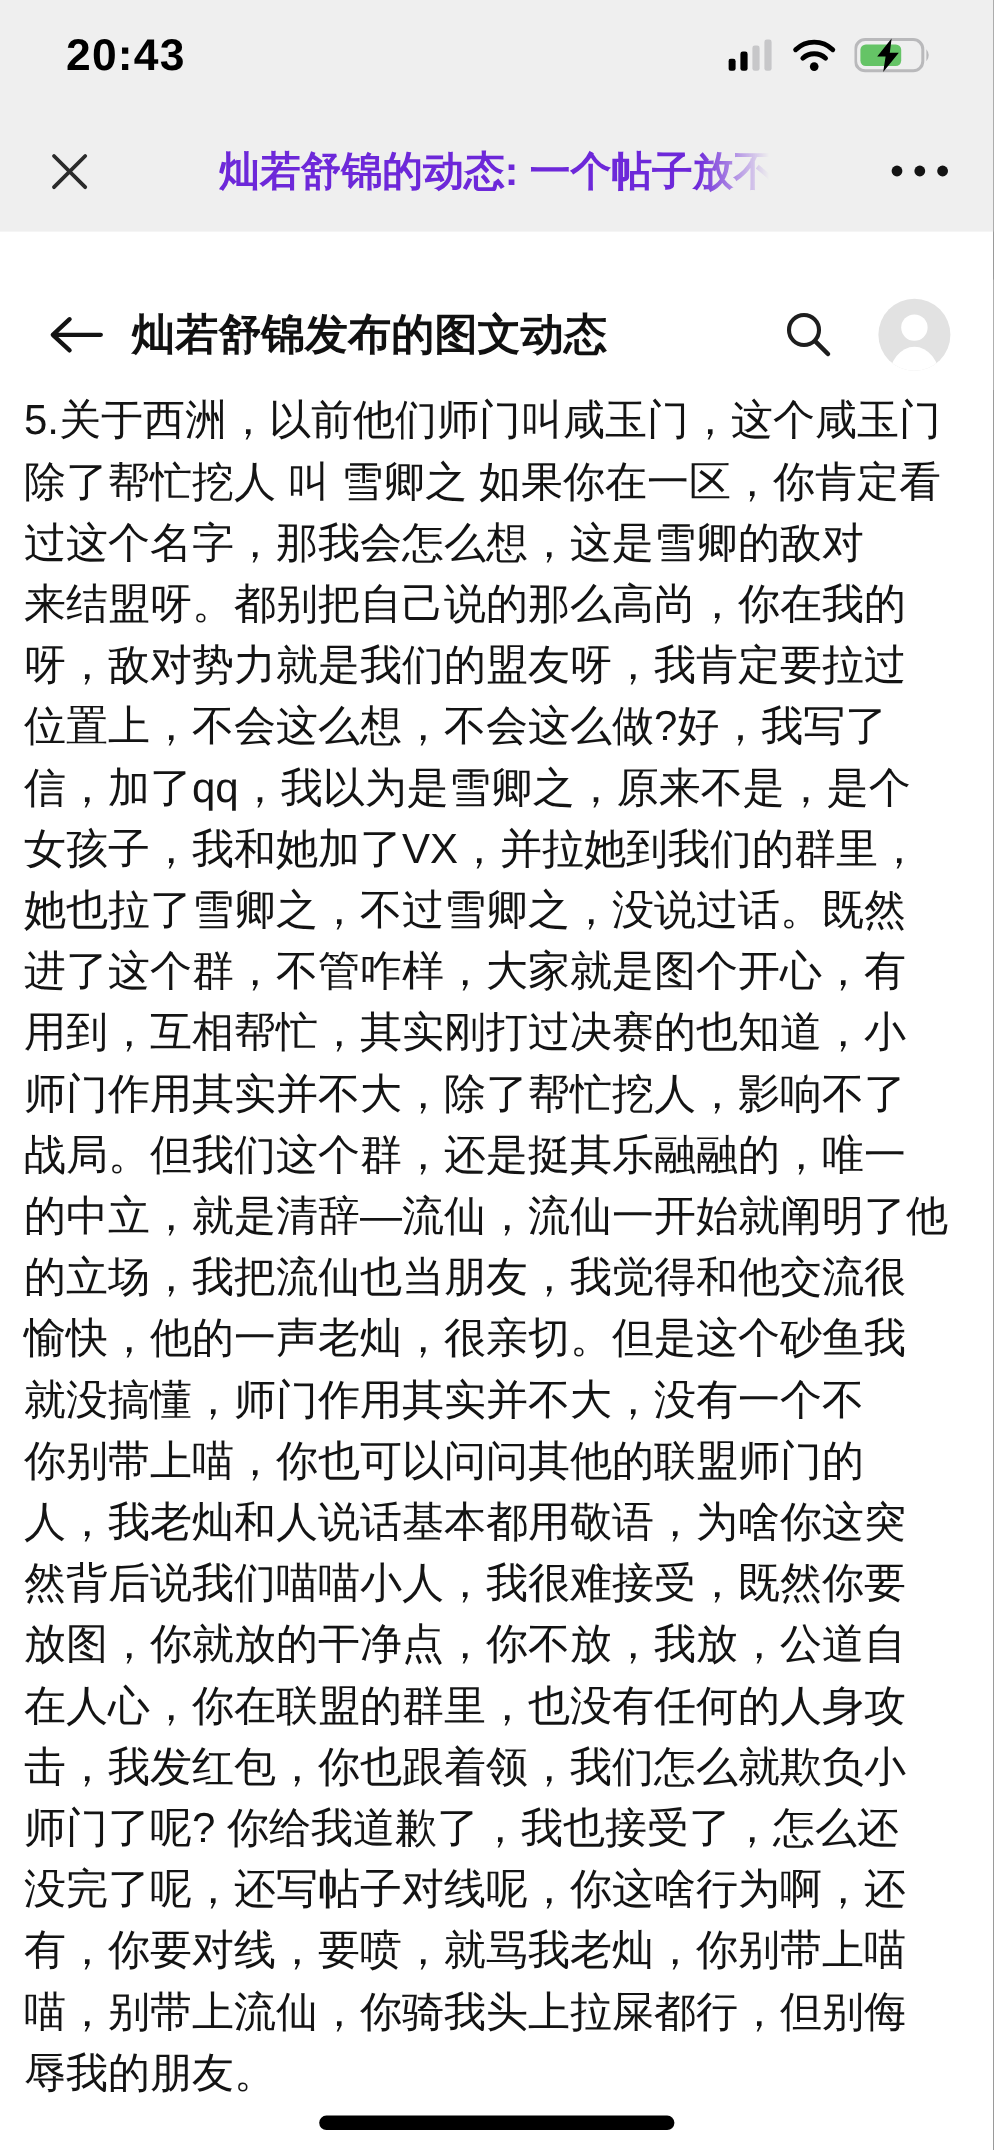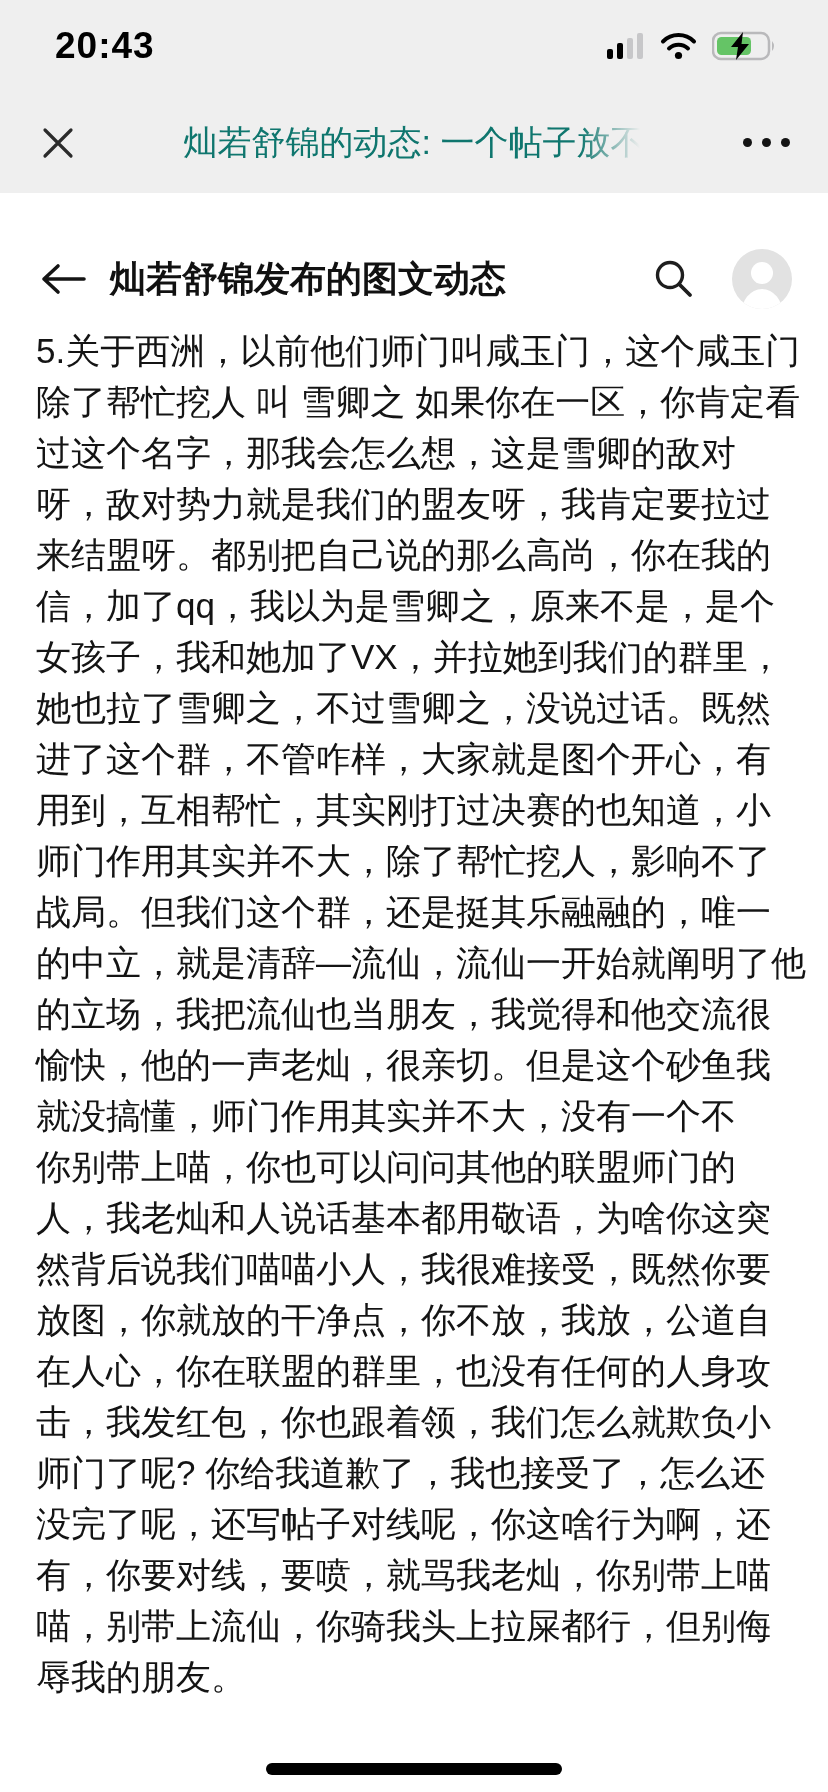--- a/index.html
+++ b/index.html
@@ -12,21 +12,21 @@
   .top-chrome{position:absolute;top:0;left:0;width:828px;height:193px;background:#efefef;}
   .status-bar{height:92px;display:flex;align-items:center;}
   .status-time{margin-left:55px;font-size:37px;font-weight:700;color:#000;letter-spacing:1px;}
   .status-icons{margin-left:auto;margin-right:50px;display:flex;align-items:center;gap:15px;}
   .status-icons svg{display:block;}
   .nav-bar{height:101px;display:flex;align-items:center;position:relative;}
   .close-btn{margin-left:41px;width:34px;height:34px;}
   .nav-title{
     position:absolute;left:50%;top:50%;transform:translate(-50%,-50%);
     max-width:545px;overflow:hidden;white-space:nowrap;
-    font-size:34px;font-weight:400;color:#0f766e;
+    font-size:34px;font-weight:700;color:#6d28d9;
     -webkit-mask-image:linear-gradient(to right,#000 86%,transparent 99%);
     mask-image:linear-gradient(to right,#000 86%,transparent 99%);
   }
   .more-btn{margin-left:auto;margin-right:38px;display:flex;gap:10px;align-items:center;}
   .more-btn .dot{width:9px;height:9px;border-radius:50%;background:#141414;}
   
   .page-header{
     position:absolute;top:193px;left:0;width:828px;height:92px;background:#fff;
     display:flex;align-items:center;margin-top:40px;
   }
@@ -38,21 +38,21 @@
     width:60px;height:60px;border-radius:50%;background:#e2e2e2;
     position:relative;overflow:hidden;
   }
   .avatar .head{position:absolute;left:50%;top:13px;transform:translateX(-50%);
     width:22px;height:22px;border-radius:50%;background:#fff;}
   .avatar .body{position:absolute;left:50%;top:40px;transform:translateX(-50%);
     width:42px;height:26px;border-radius:50% 50% 0 0/100% 100% 0 0;background:#fff;}
   
   .post-body{
     position:absolute;top:285px;left:0;width:752px;
-    padding:40px 16px 0 36px;box-sizing:border-box;
+    padding:40px 16px 0 20px;box-sizing:border-box;
     font-size:35px;line-height:51px;color:#141414;
   }
   .post-body .line{white-space:pre;}
   
   .home-indicator{
     position:absolute;bottom:17px;left:50%;transform:translateX(-50%);
     width:296px;height:12px;border-radius:7px;background:#000;
   }
 </style>
 </head>
@@ -113,22 +113,23 @@
         <div class="head"></div>
         <div class="body"></div>
       </div>
     </div>
   </div>
 
   <div class="post-body">
       <div class="line">5.关于西洲，以前他们师门叫咸玉门，这个咸玉门</div>
       <div class="line">除了帮忙挖人 叫 雪卿之 如果你在一区，你肯定看</div>
       <div class="line">过这个名字，那我会怎么想，这是雪卿的敌对</div>
+      <div class="line">来结盟呀。都别把自己说的那么高尚，你在我的</div>
       <div class="line">呀，敌对势力就是我们的盟友呀，我肯定要拉过</div>
-      <div class="line">来结盟呀。都别把自己说的那么高尚，你在我的</div>
+      <div class="line">位置上，不会这么想，不会这么做?好，我写了</div>
       <div class="line">信，加了qq，我以为是雪卿之，原来不是，是个</div>
       <div class="line">女孩子，我和她加了VX，并拉她到我们的群里，</div>
       <div class="line">她也拉了雪卿之，不过雪卿之，没说过话。既然</div>
       <div class="line">进了这个群，不管咋样，大家就是图个开心，有</div>
       <div class="line">用到，互相帮忙，其实刚打过决赛的也知道，小</div>
       <div class="line">师门作用其实并不大，除了帮忙挖人，影响不了</div>
       <div class="line">战局。但我们这个群，还是挺其乐融融的，唯一</div>
       <div class="line">的中立，就是清辞—流仙，流仙一开始就阐明了他</div>
       <div class="line">的立场，我把流仙也当朋友，我觉得和他交流很</div>
       <div class="line">愉快，他的一声老灿，很亲切。但是这个砂鱼我</div>

